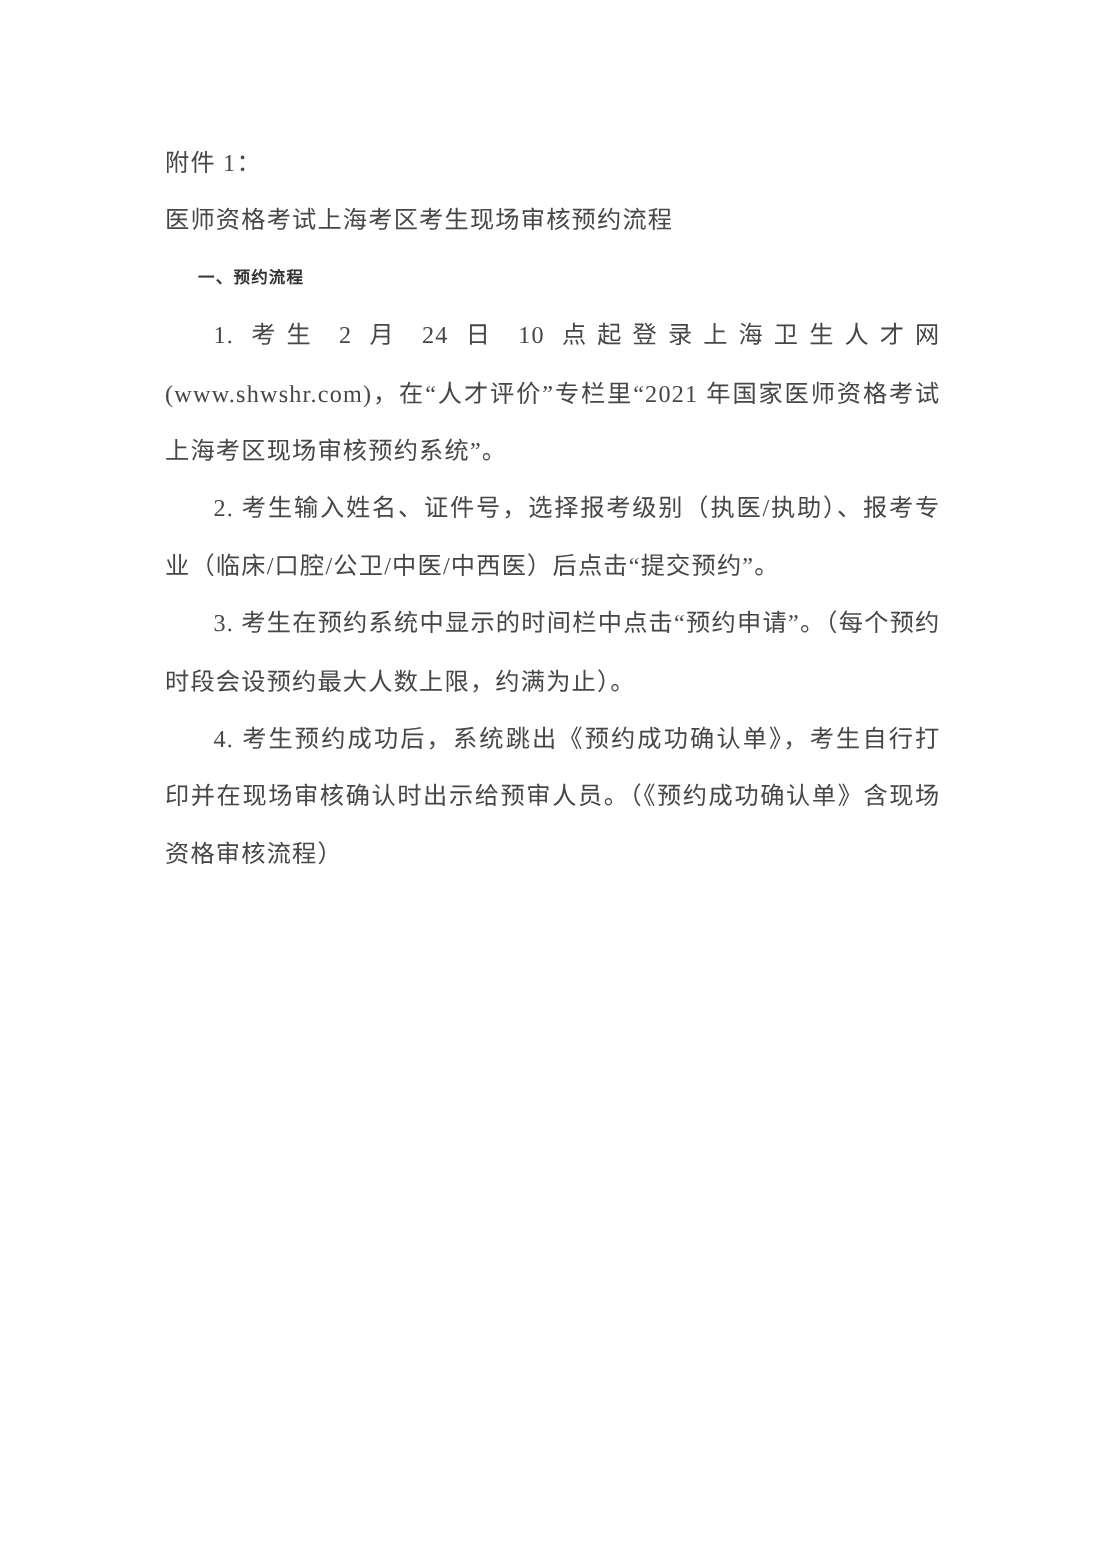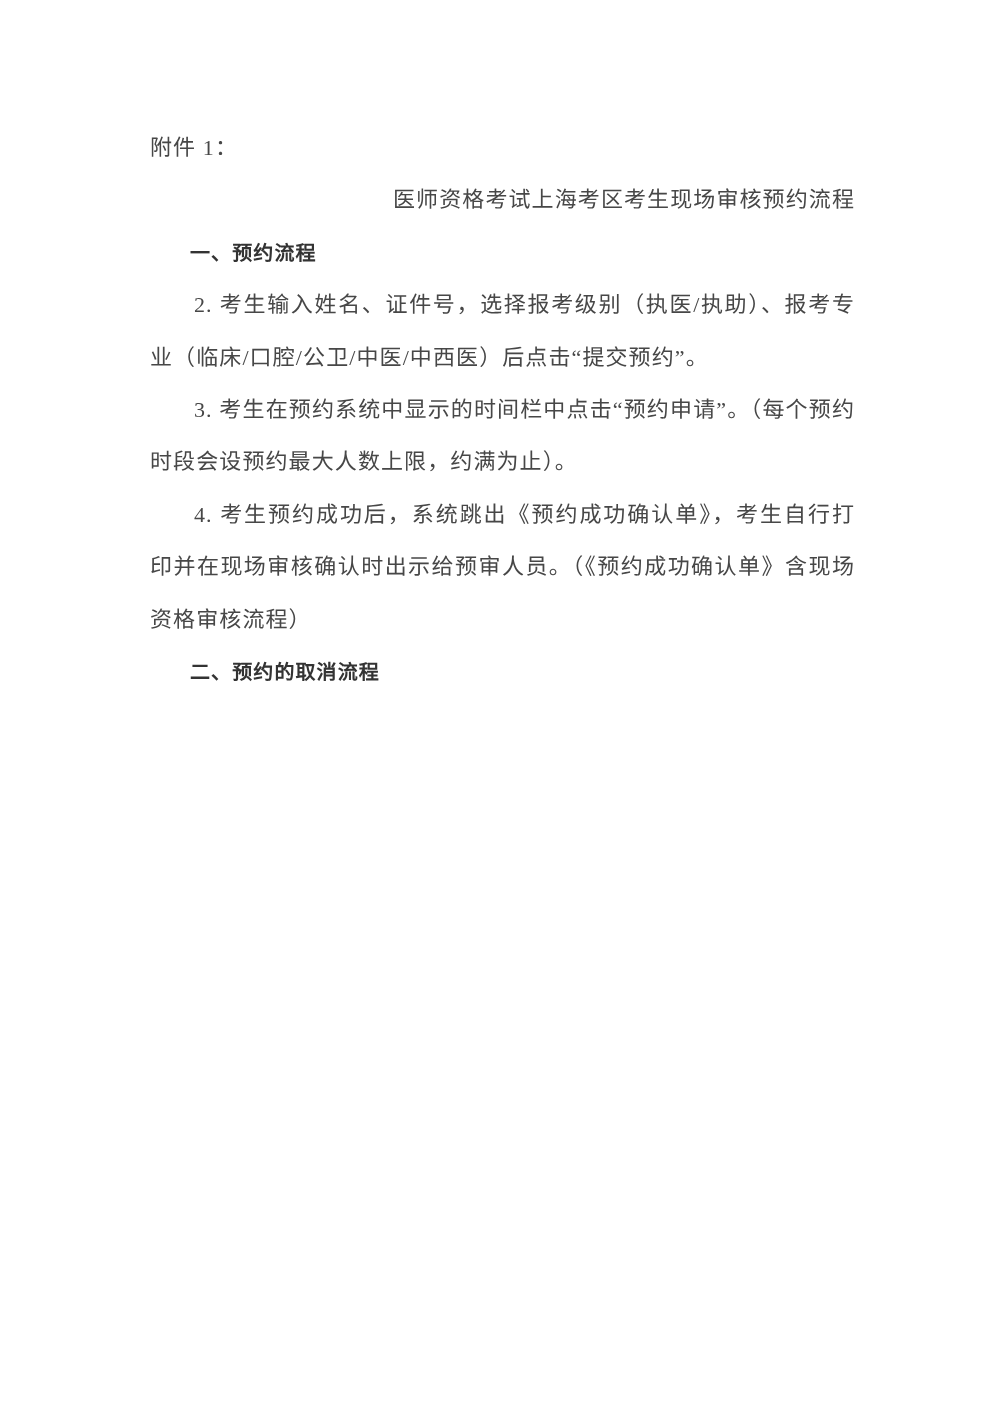--- a/index.html
+++ b/index.html
@@ -28,28 +28,28 @@
     text-indent: 2em;
   }
   .attachment-label {
     text-indent: 0;
     text-align: left;
   }
   .doc-title {
     margin: 0;
     font-size: 22px;
     font-weight: normal;
-    text-align: right;
+    text-align: left;
     text-indent: 0;
     line-height: 52.4px;
     color: #474747;
   }
   .section-heading {
     margin: 0;
-    font-size: 20px;
+    font-size: 15px;
     font-weight: bold;
     color: #333333;
     text-indent: 2em;
     text-align: left;
     line-height: 52.4px;
   }
   .note-strong {
     font-weight: bold;
     color: #2d2d2d;
   }
@@ -58,27 +58,27 @@
 <body>
 
 <div class="page">
 
   <p class="para attachment-label">附件 1：</p>
 
   <h1 class="doc-title">医师资格考试上海考区考生现场审核预约流程</h1>
 
   <h2 class="section-heading">一、预约流程</h2>
 
+  <p class="para">1. 考生 2 月 24 日 10 点起登录上海卫生人才网(www.shwshr.com)，在“人才评价”专栏里“2021 年国家医师资格考试上海考区现场审核预约系统”。</p>
 
   <p class="para">2. 考生输入姓名、证件号，选择报考级别（执医/执助）、报考专业（临床/口腔/公卫/中医/中西医）后点击“提交预约”。</p>
 
   <p class="para">3. 考生在预约系统中显示的时间栏中点击“预约申请”。（每个预约时段会设预约最大人数上限，约满为止）。</p>
 
   <p class="para">4. 考生预约成功后，系统跳出《预约成功确认单》，考生自行打印并在现场审核确认时出示给预审人员。（《预约成功确认单》含现场资格审核流程）</p>
 
 
-  <h2 class="section-heading">二、预约的取消流程</h2>
 
 
 
 
 
 </div>
 
 </body></html>

